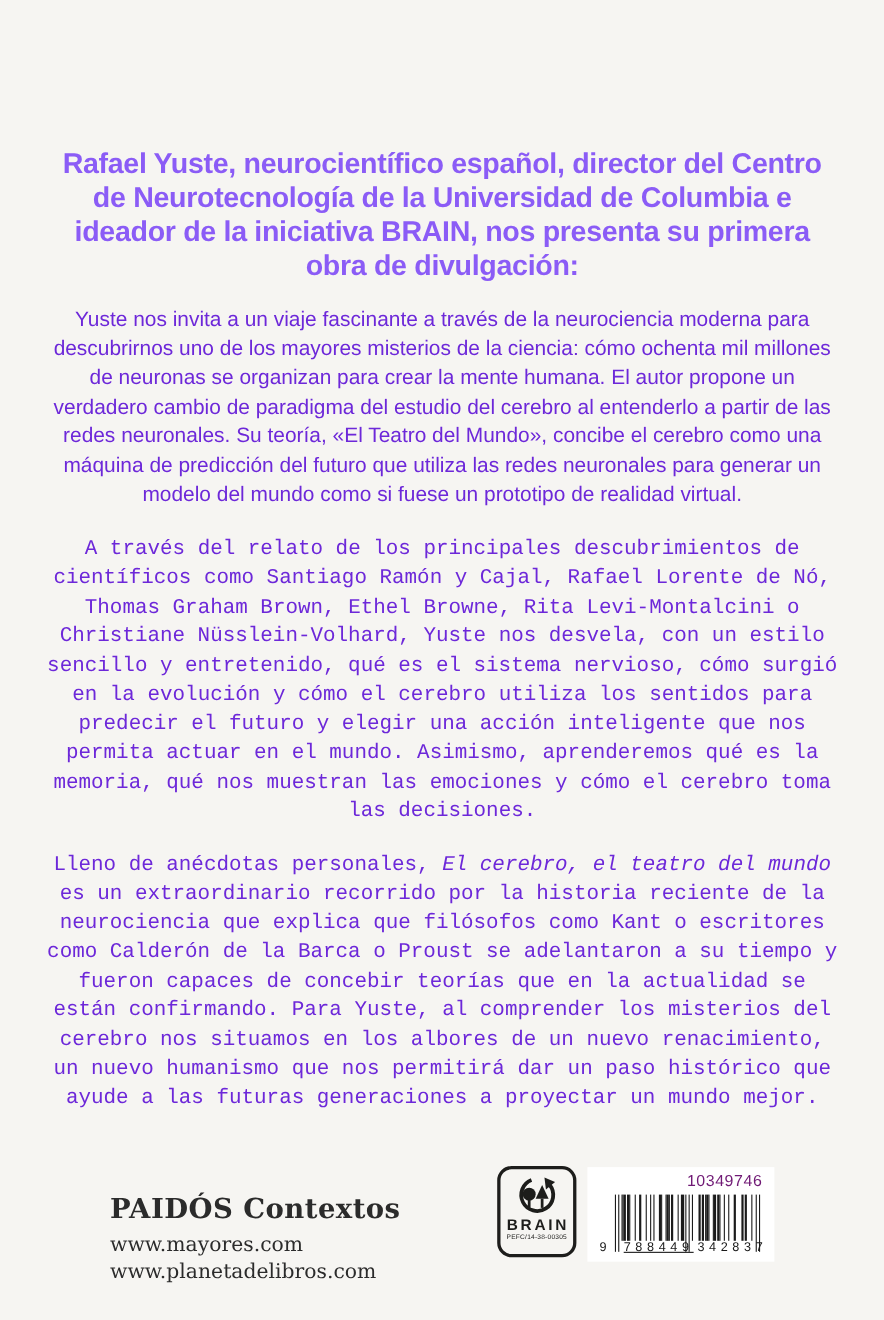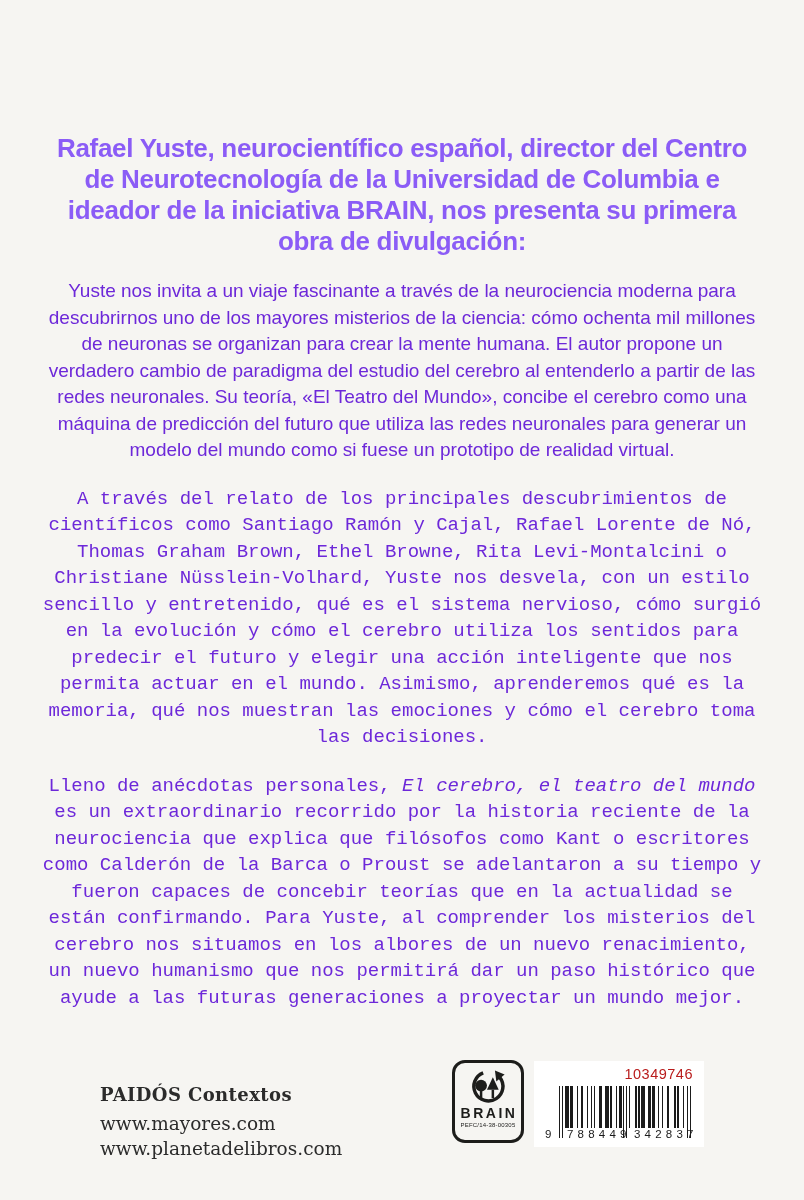--- a/index.html
+++ b/index.html
@@ -43,21 +43,21 @@
 
   
   .imprint-block{
     position:absolute;
     left:100px;top:1084px;
     text-align:left;
     color:#2b2b2b;
     font-family:"DejaVu Serif","Liberation Serif",serif;
   }
   .imprint{
-    font-size:18px;
+    font-size:25px;
     font-weight:700;
     letter-spacing:0.4px;
     margin-bottom:7px;
   }
   .url{
     font-size:18.5px;
     line-height:24.5px;
   }
 
   
@@ -93,40 +93,40 @@
     position:absolute;
     left:534px;top:1061px;
     width:170px;height:86px;
     background:#ffffff;
   }
   .product-code{
     position:absolute;
     top:5px;right:11px;
     font-size:14.5px;
     letter-spacing:0.5px;
-    color:#b91c1c;
+    color:#701a75;
   }
   .barcode{
     position:absolute;
     left:25px;top:25px;
     display:flex;
     align-items:flex-start;
   }
   .barcode i{flex:0 0 1.4px;height:42px;}
   .barcode i.bar{background:#1b1b1b;}
   .barcode i.tall{height:52px;}
   .ean-digits{
     position:absolute;
     top:67px;left:0;width:100%;
     font-size:11.5px;
     color:#1a1a1a;
   }
   .ean-digits span{position:absolute;top:0;}
   .d-left{left:11px;}
-  .d-g1{left:33px;letter-spacing:4.2px;}
+  .d-g1{left:33px;letter-spacing:4.2px;text-decoration:underline;}
   .d-g2{left:100px;letter-spacing:4.2px;}
 </style>
 </head>
 <body>
 
 <div class="page">
 
   <main class="content">
     <h1 class="heading">
       <span>Rafael Yuste, neurocientífico español, director del Centro de Neurotecnología de la Universidad de Columbia e ideador de la iniciativa BRAIN, nos presenta su primera obra de divulgación:</span>

